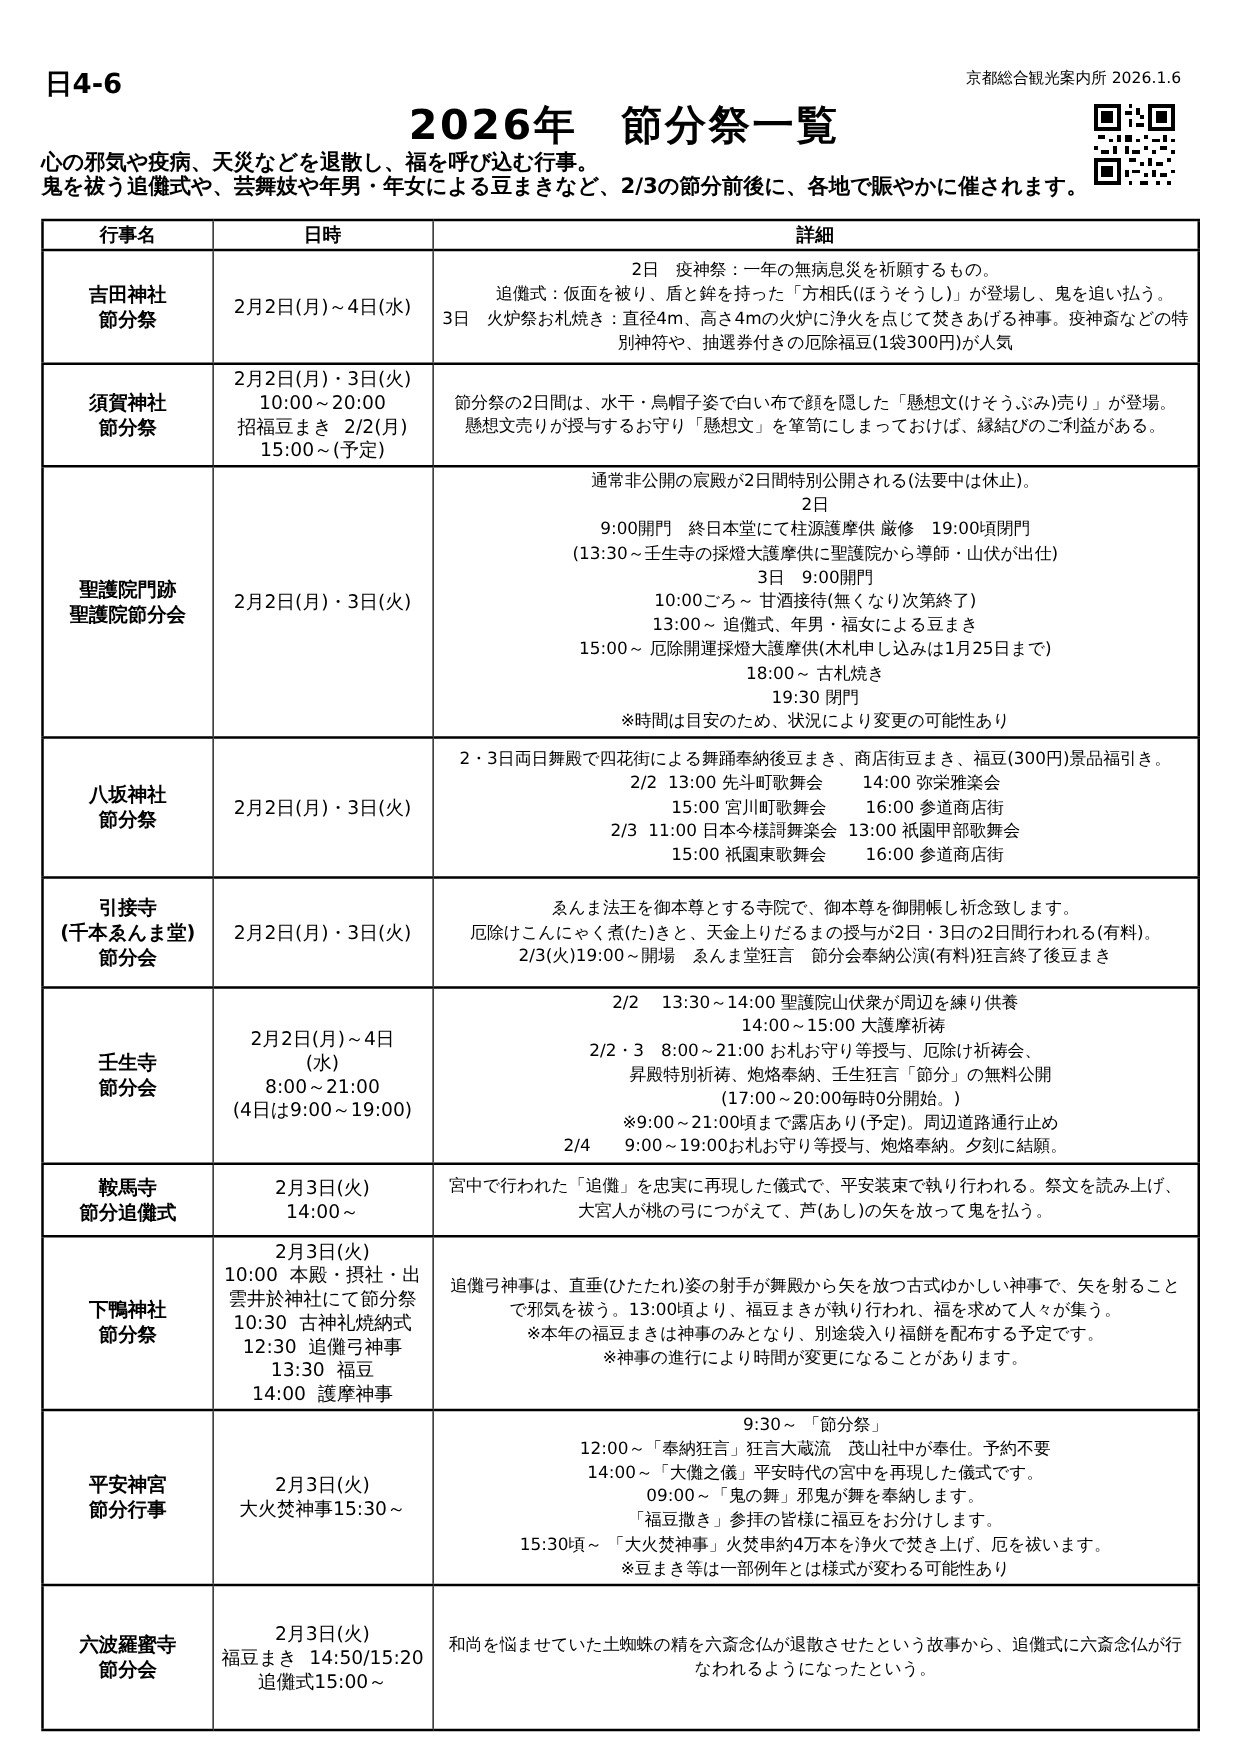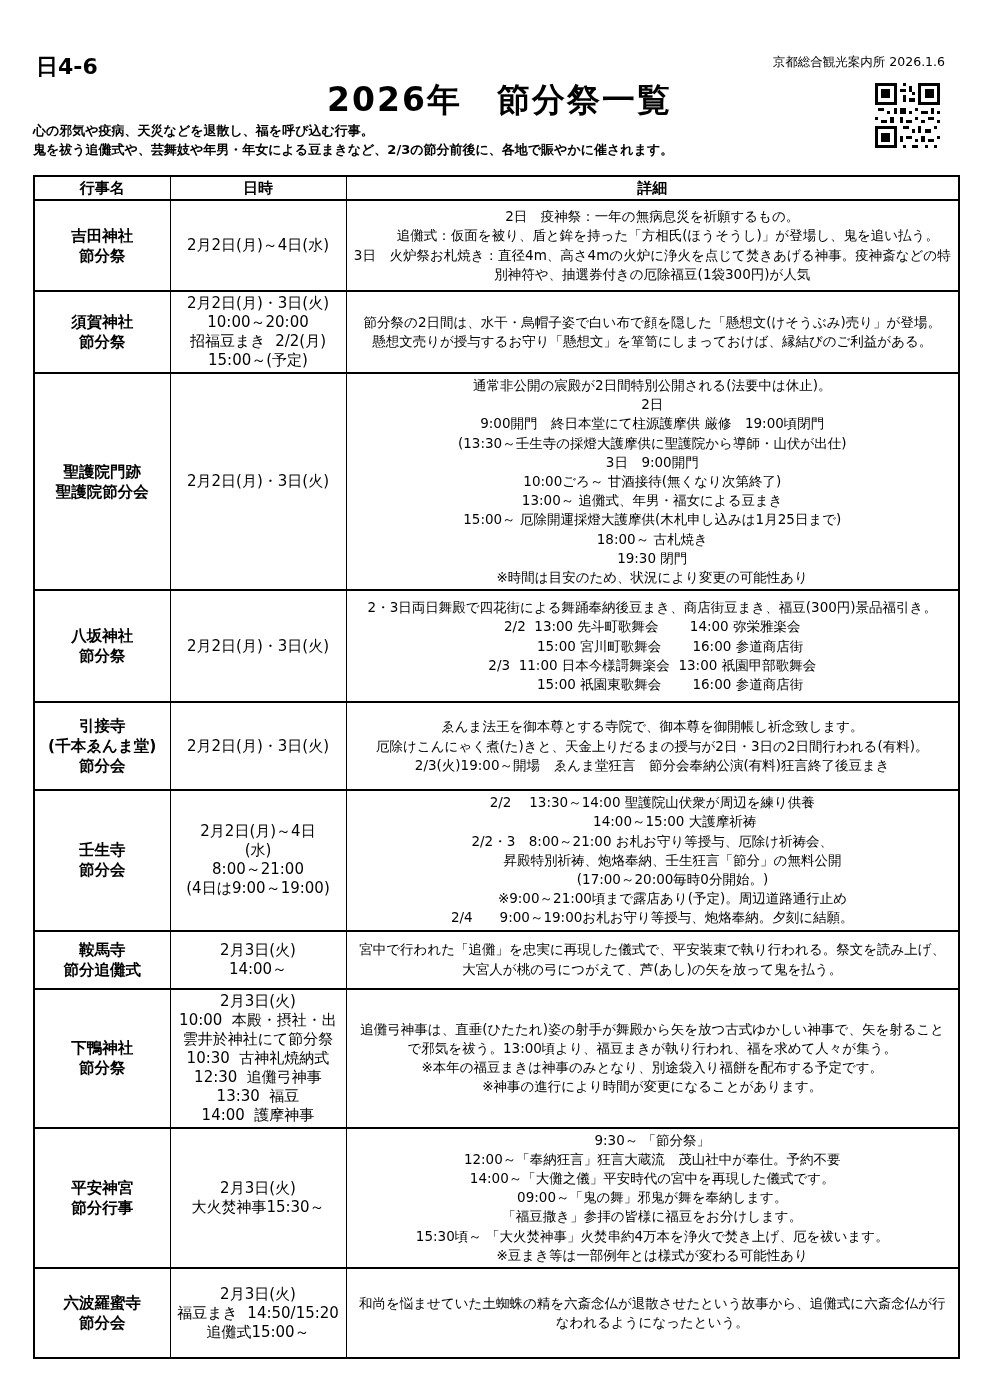--- a/index.html
+++ b/index.html
@@ -6,21 +6,21 @@
   body{
     width:991px;height:1399px;background:#ffffff;color:#000;
     font-family:"DejaVu Sans","Liberation Sans",sans-serif;
     position:relative;overflow:hidden;
   }
   .doc-code{position:absolute;left:36px;top:52px;font-size:22px;font-weight:bold;}
   .source{position:absolute;right:46px;top:54px;font-size:12.5px;}
   .title{position:absolute;left:4px;top:78px;width:100%;text-align:center;
          font-size:33px;font-weight:bold;letter-spacing:2px;}
   .qr{position:absolute;left:875px;top:83px;width:65px;height:65px;}
-  .intro{position:absolute;left:33px;top:121px;font-size:13px;font-weight:bold;line-height:19px;}
+  .intro{position:absolute;left:33px;top:121px;font-size:17px;font-weight:bold;line-height:19px;}
   table{
     position:absolute;left:33px;top:175px;width:925px;
     border-collapse:collapse;table-layout:fixed;
     border:2px solid #000;
   }
   th,td{
     border-top:2px solid #000;border-bottom:2px solid #000;
     border-left:1px solid #000;border-right:1px solid #000;
     padding:2px 5px;vertical-align:middle;overflow:hidden;text-align:center;
   }
@@ -31,21 +31,21 @@
   td.details{font-size:13.5px;line-height:19.2px;white-space:pre-wrap;padding:2px 7px;}
   #rows tr:nth-child(1){height:91px}
   #rows tr:nth-child(2){height:75px}
   #rows tr:nth-child(3){height:212px}
   #rows tr:nth-child(4){height:112px}
   #rows tr:nth-child(5){height:88px}
   #rows tr:nth-child(6){height:135px}
   #rows tr:nth-child(7){height:58px}
   #rows tr:nth-child(8){height:136px}
   #rows tr:nth-child(9){height:140px}
-  #rows tr:nth-child(10){height:90px}
+  #rows tr:nth-child(10){height:116px}
   .c1{width:136px}.c2{width:176px}.c3{width:613px}
 </style>
 </head>
 <body>
 
 <div class="doc-code">日4-6</div>
 <div class="source">京都総合観光案内所 2026.1.6</div>
 <div class="title">2026年　節分祭一覧</div>
 
 <svg class="qr" viewBox="0 0 21 21" shape-rendering="crispEdges" aria-hidden="true">

